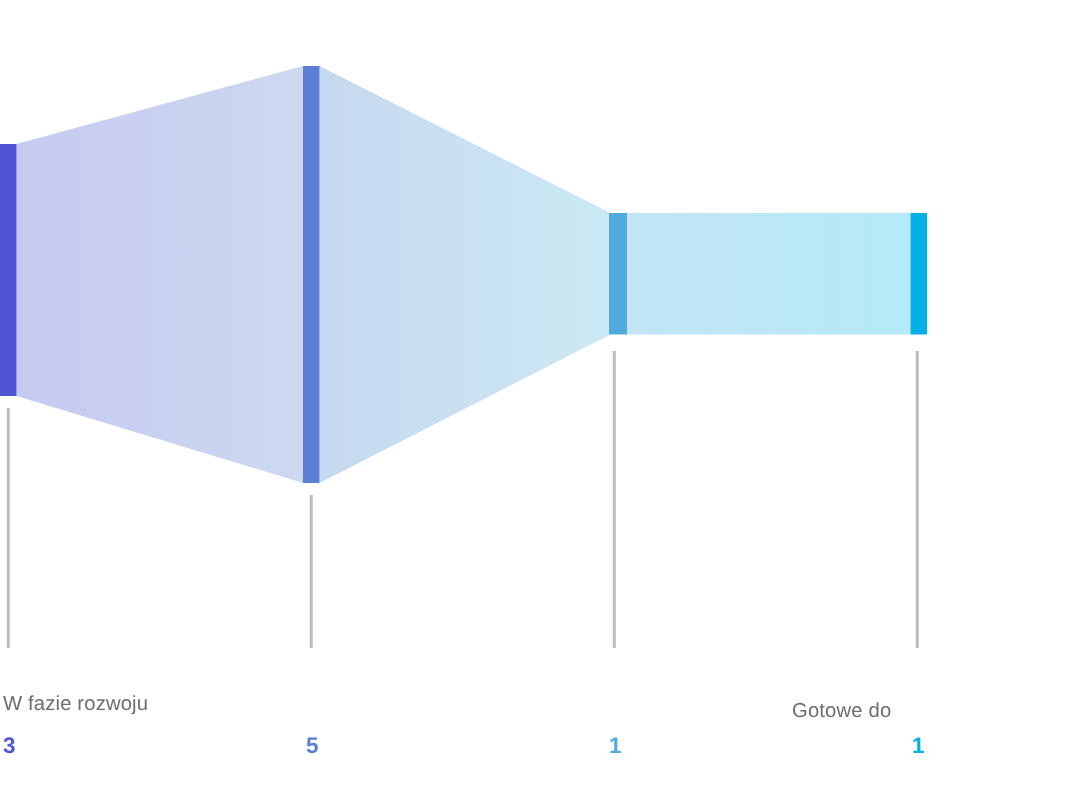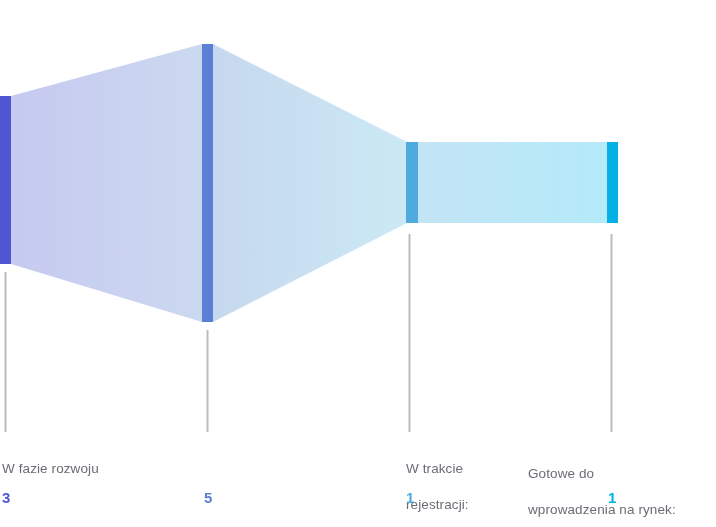--- a/index.html
+++ b/index.html
@@ -95,26 +95,21 @@
 
   <div class="axis-labels">
 
     <div class="stage-label" style="left:2px; top:442px; width:195px;">
       <span>W fazie rozwoju</span><br>
     </div>
     <div class="stage-value" style="left:2px; top:489px; color:#4f55d3;">3</div>
 
     <div class="stage-value" style="left:204px; top:489px; color:#5b7fd4;">5</div>
 
-    <div class="stage-label" style="left:406px; top:442px; width:112px;">
-      <span>W trakcie</span><br>
-      <span>rejestracji:</span>
-    </div>
     <div class="stage-value" style="left:406px; top:489px; color:#4fabdd;">1</div>
 
     <div class="stage-label" style="left:528px; top:447px; width:188px;">
       <span>Gotowe do</span><br>
-      <span>wprowadzenia na rynek:</span>
     </div>
     <div class="stage-value" style="left:608px; top:489px; color:#04b1e6;">1</div>
 
   </div>
 </div>
 
 </body></html>

